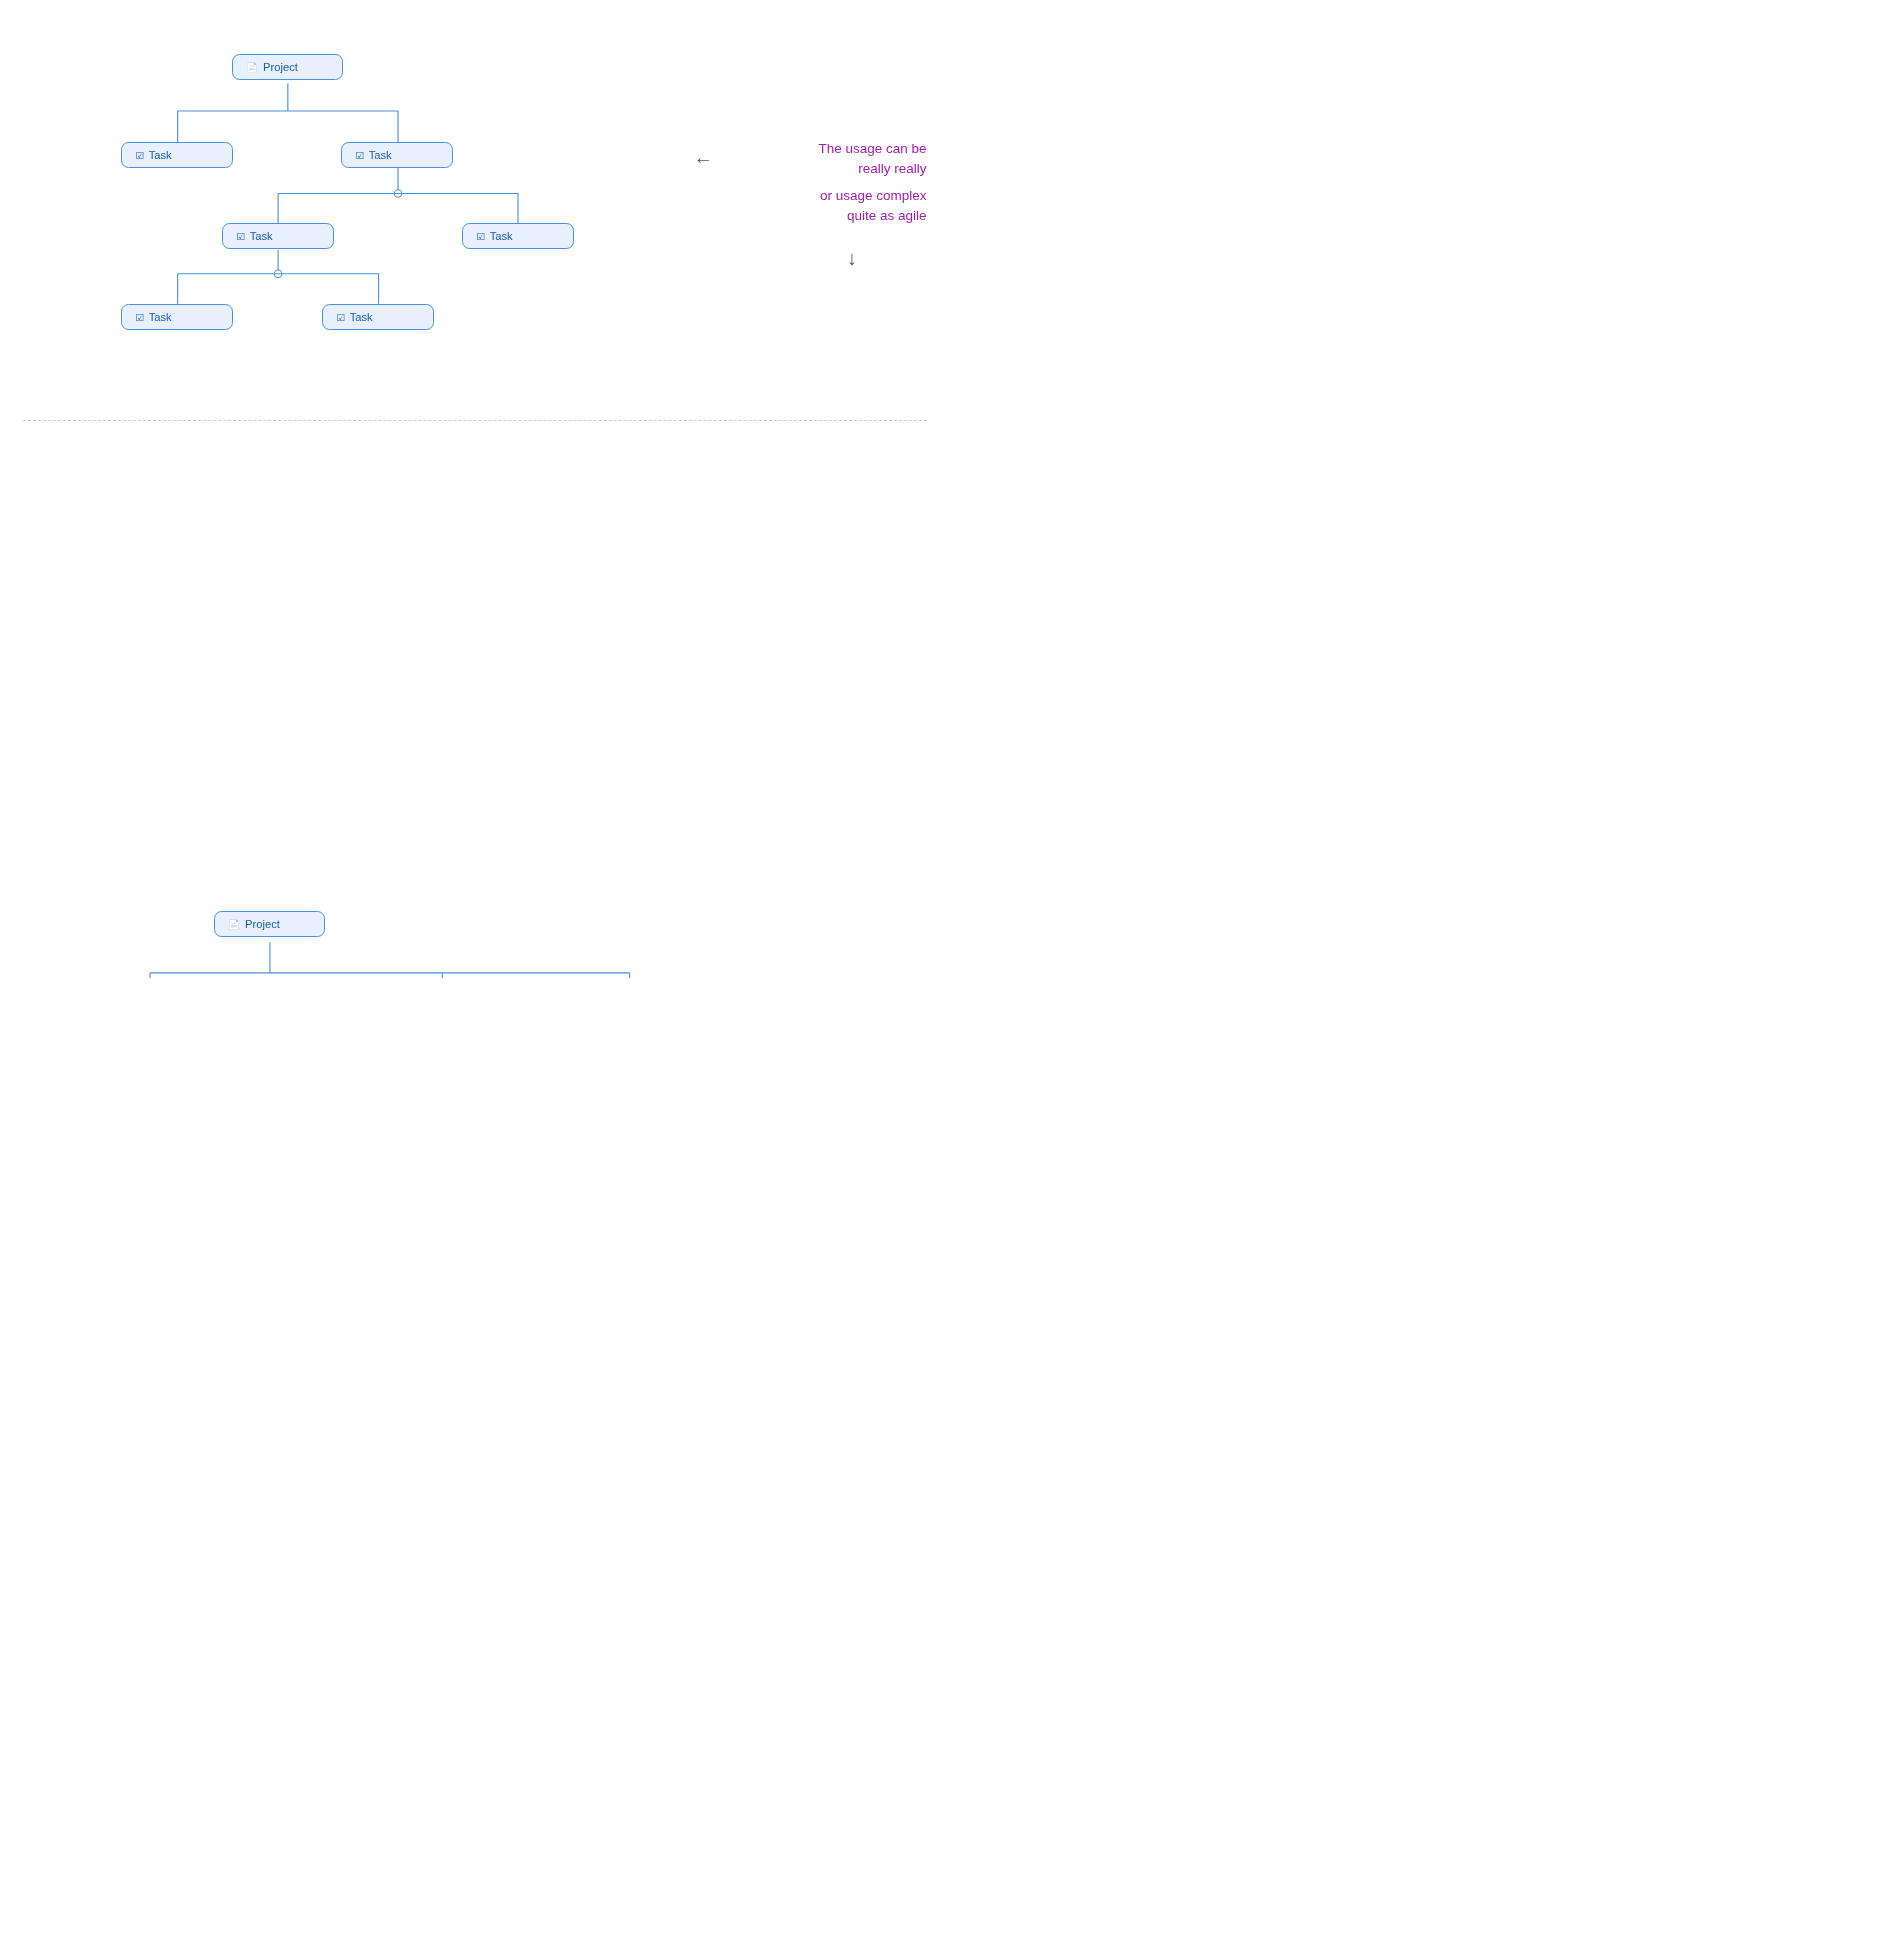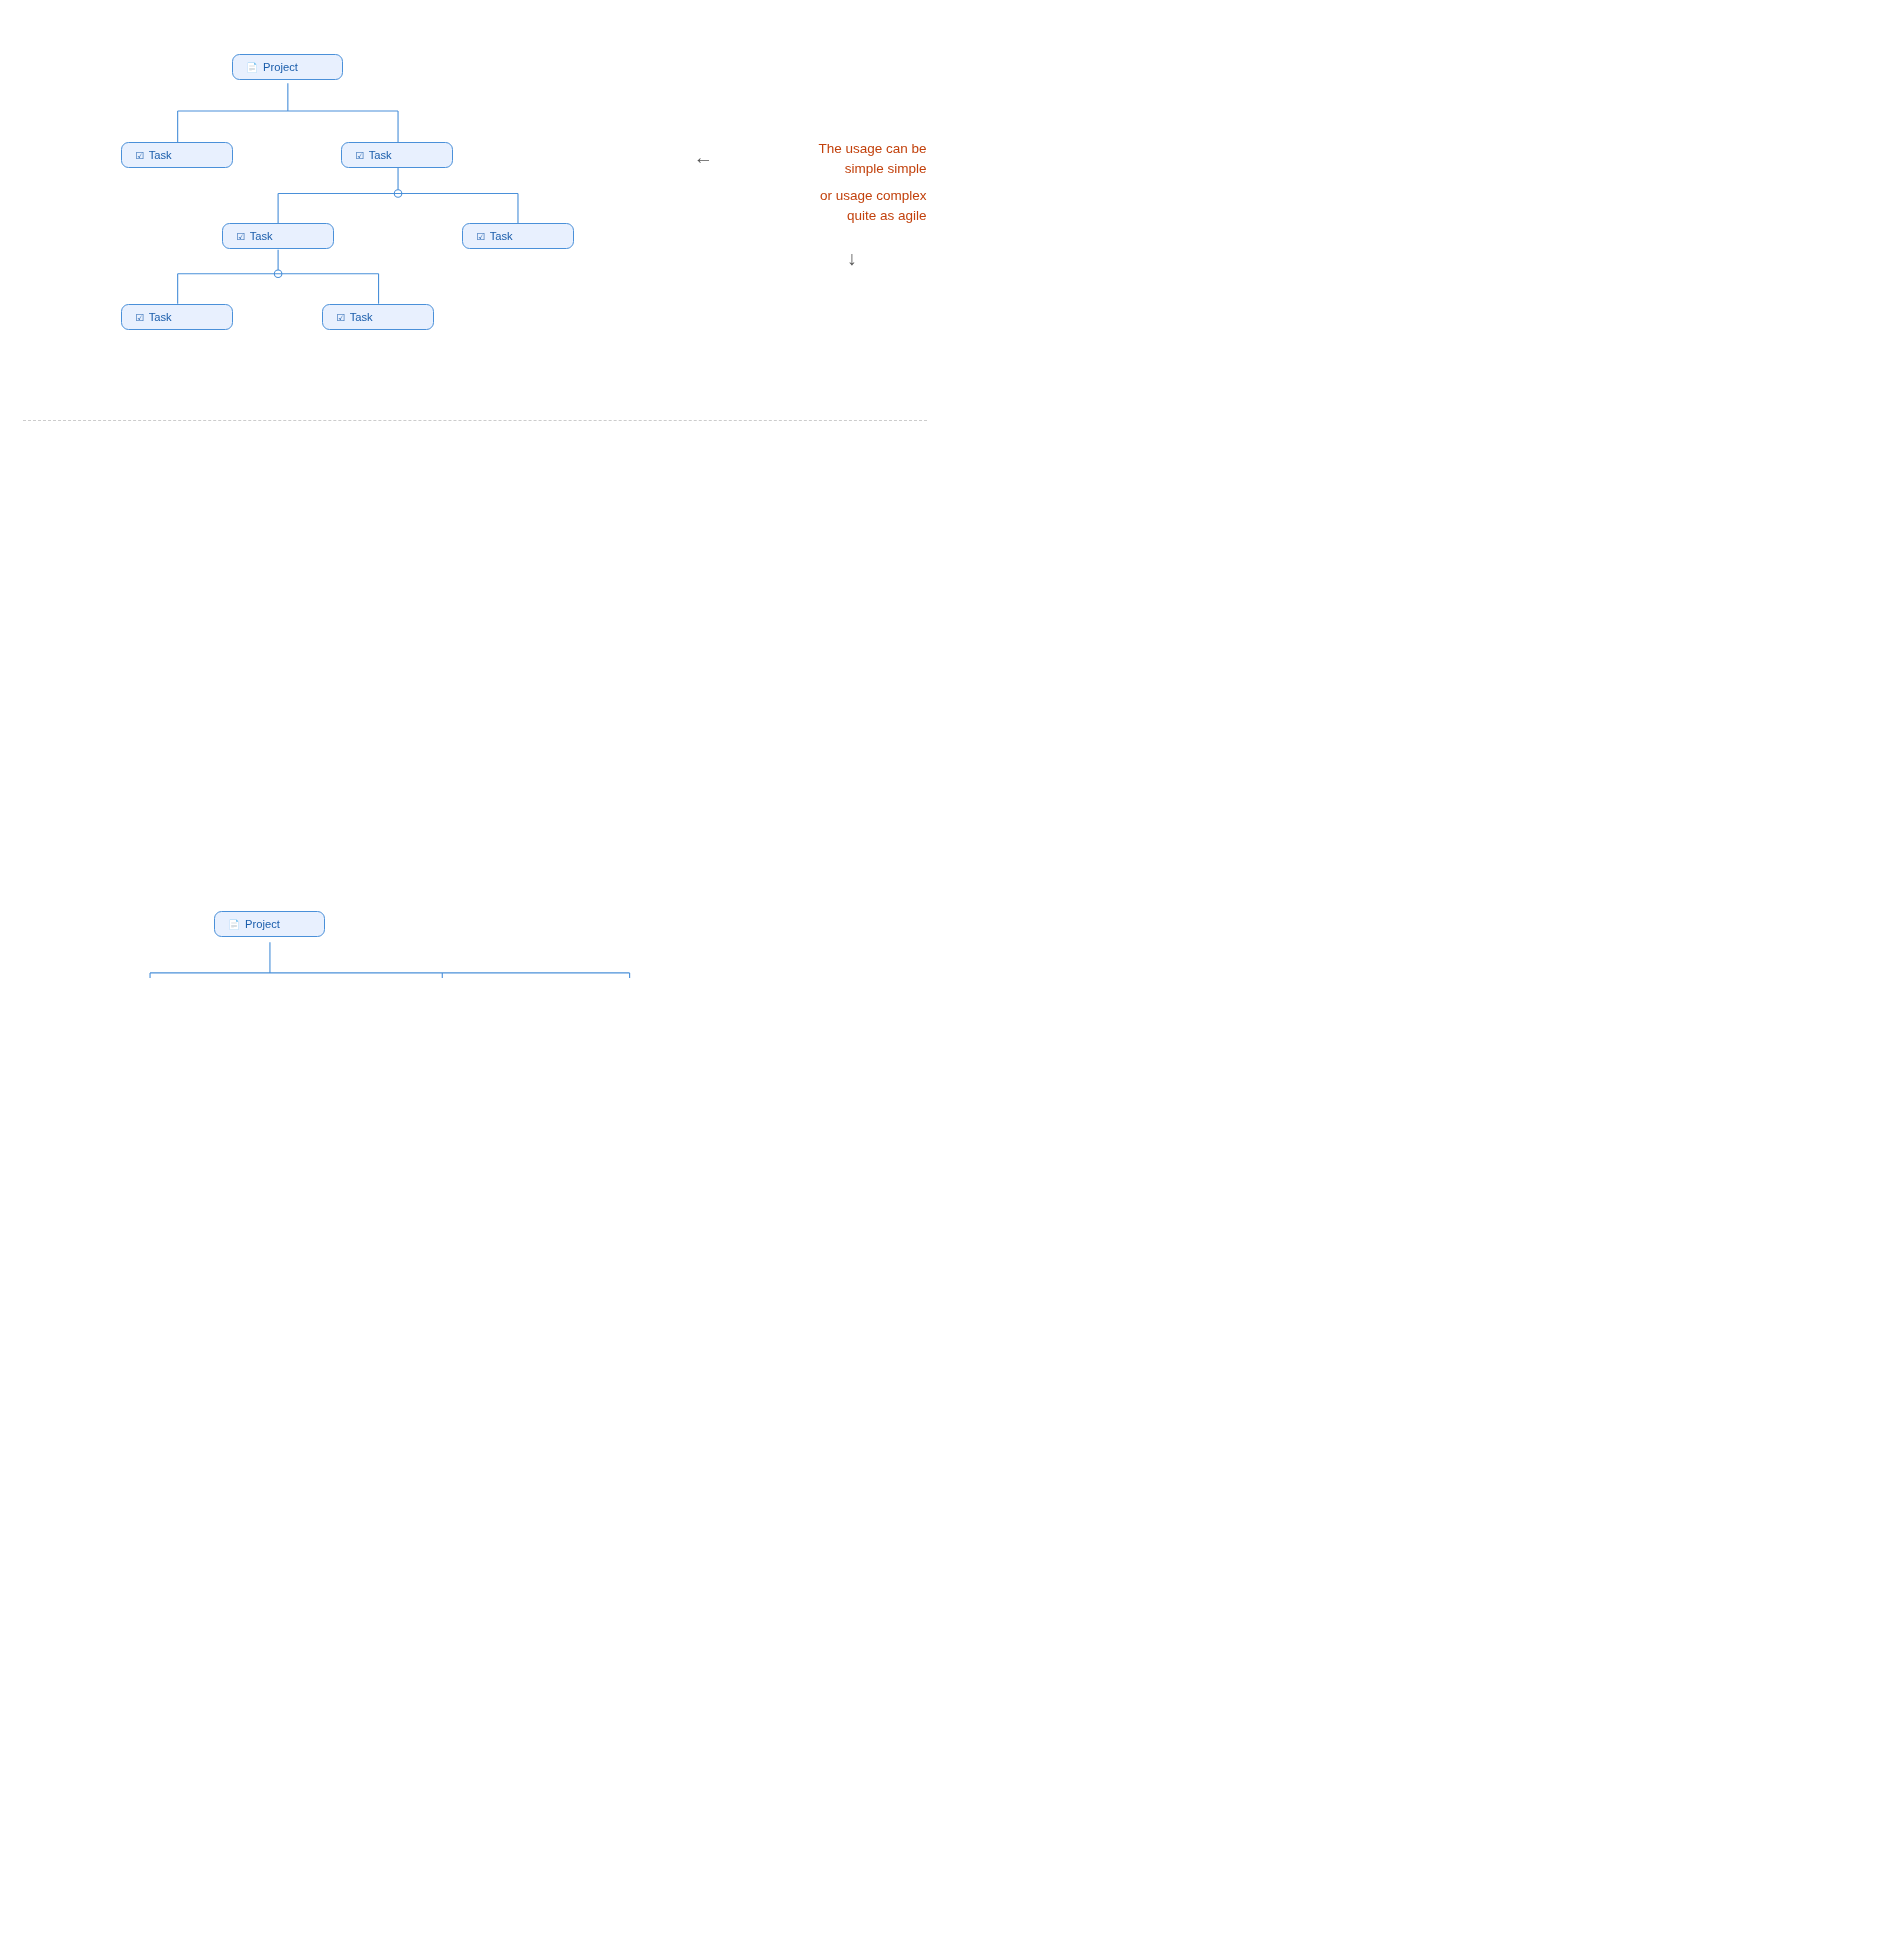--- a/index.html
+++ b/index.html
@@ -78,21 +78,21 @@
       left: 22.5px;
       right: 22.5px;
       border: none;
       border-top: 1.1px dashed #ccc;
     }
 
     
     .annotation {
       position: absolute;
       text-align: right;
-      color: #c2410c;
+      color: #a21caf;
       font-size: 13.5px;
       line-height: 1.5;
       font-weight: 400;
     }
 
     .arrow-right {
       position: absolute;
       color: #555;
       font-size: 16.5px;
     }
@@ -201,21 +201,21 @@
     <span>Task</span>
   </div>
 
   <div class="node node-blue" style="left:322px; top:304px; width:112px;">
     <span class="node-icon">☑</span>
     <span>Task</span>
   </div>
 
   <div class="annotation" style="right:22.5px; top:139px; width:210px;">
     <div>The usage can be</div>
-    <div>simple simple</div>
+    <div>really really</div>
     <div style="margin-top:6px;">or usage complex</div>
     <div>quite as agile</div>
   </div>
 
   <div class="arrow-right" style="right:236px; top:146px; font-size:19.5px; color:#555;">←</div>
 
   <div class="arrow-down" style="right:92px; top:247px; font-size:19.5px; color:#555;">↓</div>
 
 </div>
 

